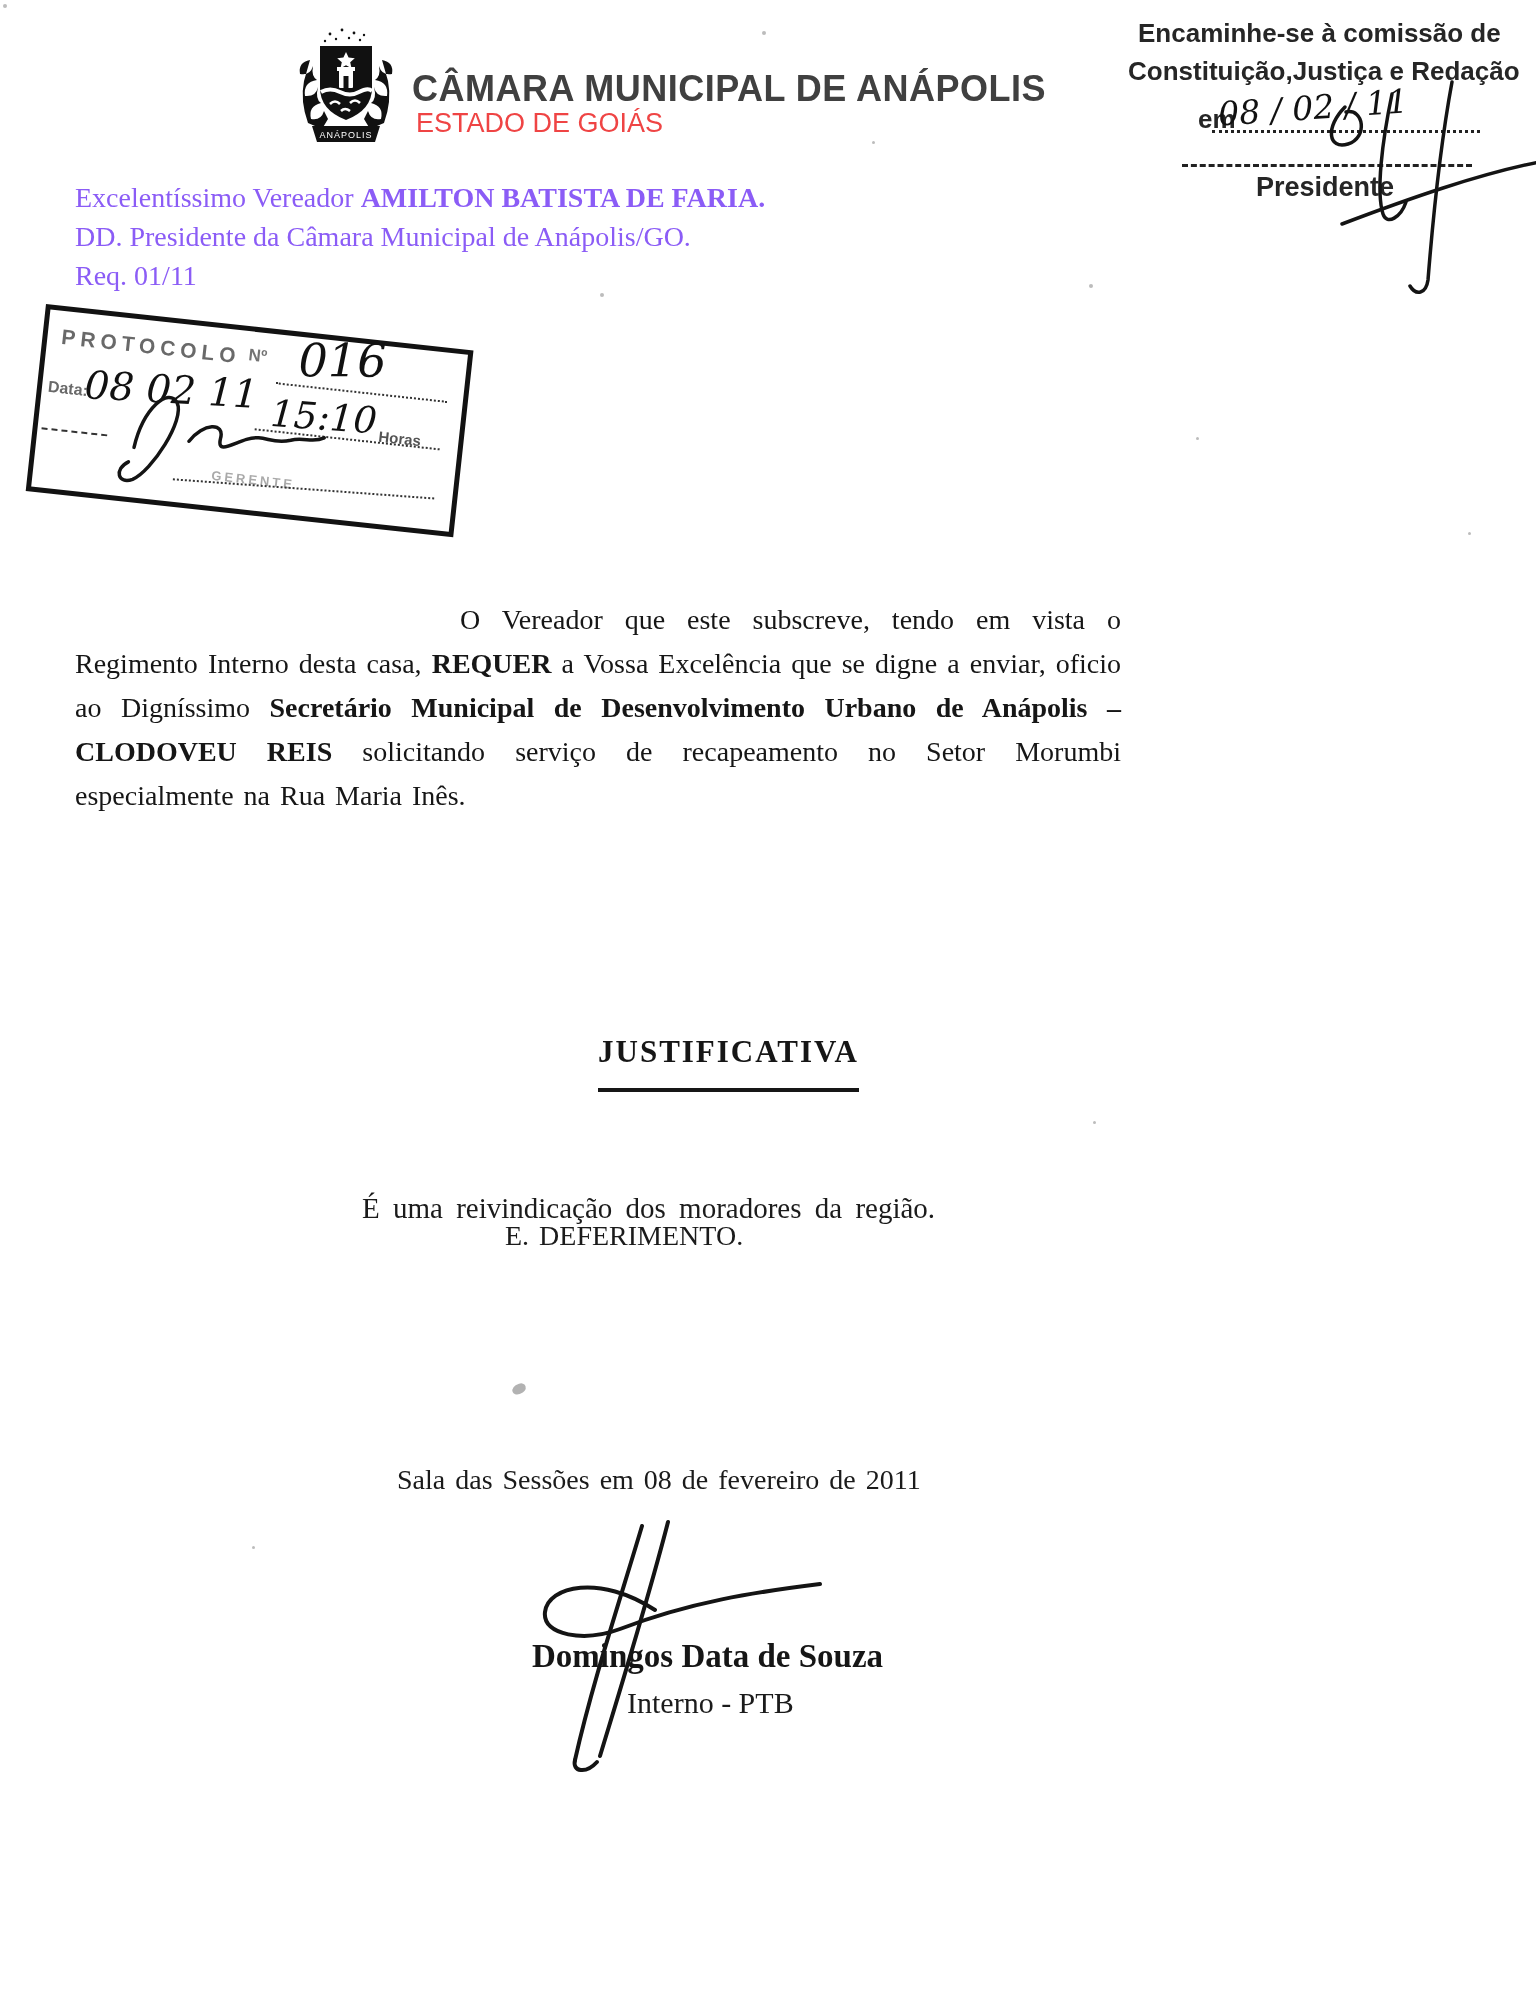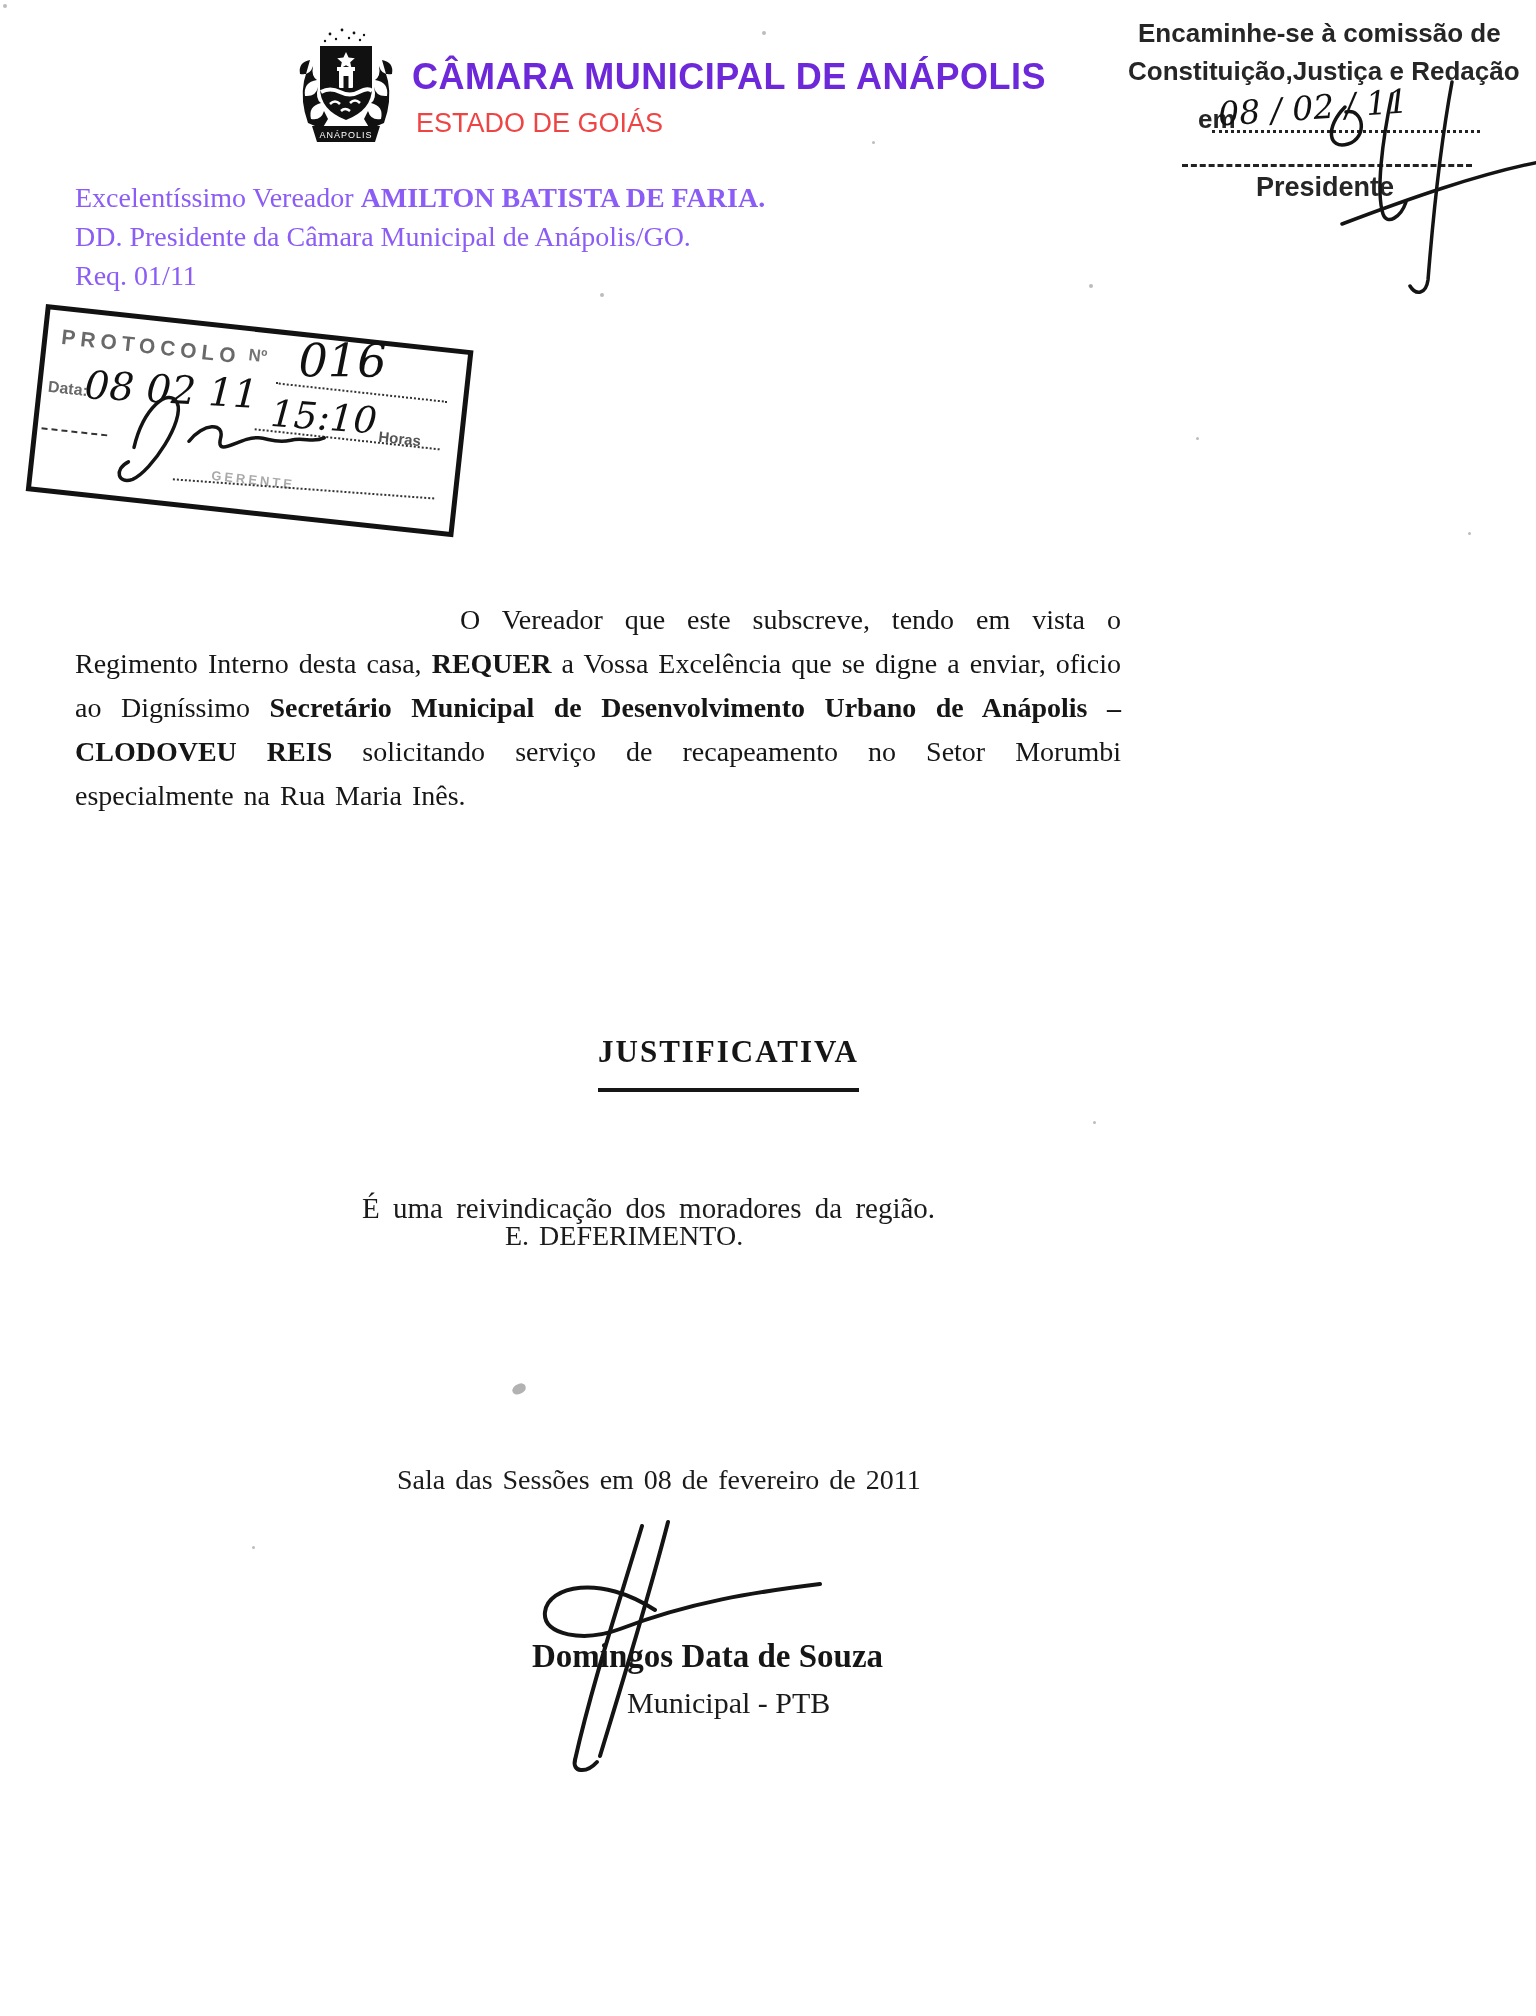--- a/index.html
+++ b/index.html
@@ -4,21 +4,21 @@
 <style>
   html,body{margin:0;padding:0;background:#777;}
   .page{
     position:relative;width:1536px;height:2016px;background:#ffffff;
     font-family:"Liberation Serif",serif;color:#1b1b1b;overflow:hidden;
     margin:0 auto;
   }
   .abs{position:absolute;}
 
   
-  .org-title{left:412px;top:56px;font-family:"Liberation Sans",sans-serif;font-weight:bold;font-size:36px;letter-spacing:.5px;color:#6d28d9;}
+  .org-title{left:412px;top:68px;font-family:"Liberation Sans",sans-serif;font-weight:bold;font-size:36px;letter-spacing:.5px;color:#404040;}
   .org-subtitle{left:416px;top:108px;font-family:"Liberation Sans",sans-serif;font-size:27px;color:#ef4444;}
 
   
   .fstamp{left:1120px;top:12px;width:400px;font-family:"Liberation Sans",sans-serif;font-weight:bold;color:#262626;}
   .fstamp .l1{position:absolute;left:18px;top:6px;font-size:26px;white-space:nowrap;}
   .fstamp .l2{position:absolute;left:8px;top:44px;font-size:26px;white-space:nowrap;}
   .fstamp .em{position:absolute;left:78px;top:92px;font-size:26px;}
   .fstamp .fdate{position:absolute;left:98px;top:76px;font-size:33px;transform:rotate(-4deg);white-space:nowrap;}
   .fstamp .dotline1{position:absolute;left:92px;top:118px;width:268px;border-bottom:3px dotted #222;}
   .fstamp .dashline{position:absolute;left:62px;top:152px;width:290px;border-bottom:3px dashed #222;}
@@ -162,21 +162,21 @@
   <div class="abs place-date">Sala das Sessões em 08 de fevereiro de 2011</div>
 
   <svg class="abs sig" style="left:470px;top:1512px;" width="420" height="280" viewBox="0 0 420 280">
     <path class="sigstroke" stroke-width="4" d="M172,14 C150,88 122,172 105,248"></path>
     <path class="sigstroke" stroke-width="4" d="M198,10 C178,88 150,178 130,244"></path>
     <path class="sigstroke" stroke-width="4" d="M185,98 C130,62 78,74 75,100 C72,124 115,130 150,117 C220,90 285,80 350,72"></path>
     <path class="sigstroke" stroke-width="4" d="M105,248 C102,260 116,262 127,250"></path>
   </svg>
 
   <div class="abs signer-name">Domingos Data de Souza</div>
-  <div class="abs signer-role">Municipal - PTB</div>
+  <div class="abs signer-role">Interno - PTB</div>
 
   <div class="speck" style="left:600px;top:293px;width:4px;height:4px;"></div>
   <div class="speck" style="left:1089px;top:284px;width:4px;height:4px;"></div>
   <div class="speck" style="left:762px;top:31px;width:4px;height:4px;"></div>
   <div class="speck" style="left:1196px;top:437px;width:3px;height:3px;"></div>
   <div class="speck" style="left:1468px;top:532px;width:3px;height:3px;"></div>
   <div class="speck" style="left:872px;top:141px;width:3px;height:3px;"></div>
   <div class="speck" style="left:1093px;top:1121px;width:3px;height:3px;"></div>
   <div class="speck" style="left:252px;top:1546px;width:3px;height:3px;"></div>
   <div class="speck" style="left:3px;top:4px;width:4px;height:4px;"></div>

